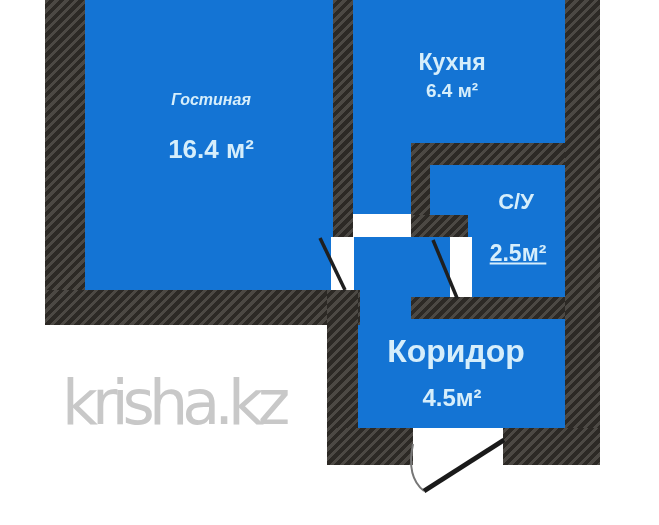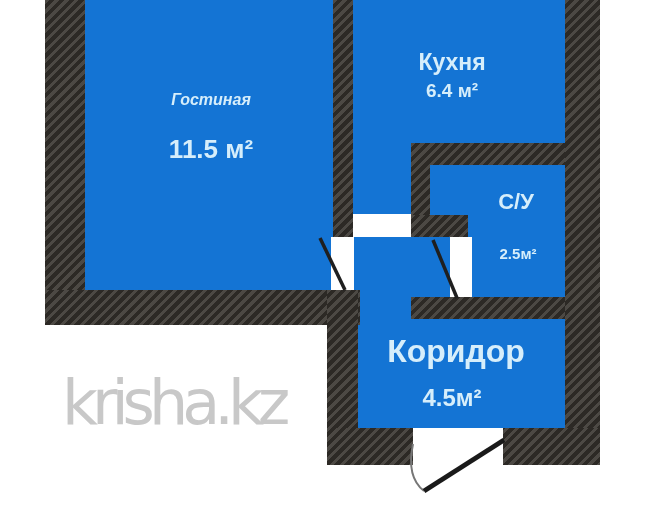--- a/index.html
+++ b/index.html
@@ -55,25 +55,25 @@
   <div class="wall" style="left:411px;top:297px;width:156px;height:22px;"></div>
   <div class="wall" style="left:565px;top:0;width:35px;height:465px;"></div>
   <div class="wall" style="left:327px;top:428px;width:273px;height:37px;"></div>
 
   <div class="opening" style="left:331px;top:237px;width:22px;height:53px;"></div>
   <div class="opening" style="left:353px;top:214px;width:58px;height:23px;"></div>
   <div class="opening" style="left:450px;top:237px;width:22px;height:60px;"></div>
   <div class="opening" style="left:413px;top:428px;width:90px;height:37px;"></div>
 
   <div class="label" style="left:211px;top:100px;font-size:16px;font-style:italic;">Гостиная</div>
-  <div class="label" style="left:211px;top:149px;font-size:26px;">11.5 м²</div>
+  <div class="label" style="left:211px;top:149px;font-size:26px;">16.4 м²</div>
   <div class="label" style="left:452px;top:27px;font-size:23px;margin-top:35px;">Кухня</div>
   <div class="label" style="left:452px;top:75px;font-size:19px;margin-top:16px;">6.4 м²</div>
   <div class="label" style="left:516px;top:202px;font-size:22px;">С/У</div>
-  <div class="label" style="left:518px;top:253px;font-size:15px;">2.5м²</div>
+  <div class="label" style="left:518px;top:253px;font-size:23px;text-decoration:underline;">2.5м²</div>
   <div class="label" style="left:456px;top:351px;font-size:32px;">Коридор</div>
   <div class="label" style="left:452px;top:398px;font-size:24px;">4.5м²</div>
 
   <svg class="doors" width="659" height="525" viewBox="0 0 659 525">
     <line x1="320" y1="238" x2="345" y2="290" stroke="#1f1f1f" stroke-width="3.5"></line>
     <line x1="433" y1="240" x2="457" y2="298" stroke="#1f1f1f" stroke-width="3.5"></line>
     <path d="M 413 444 Q 406 477 424 491" fill="none" stroke="#777777" stroke-width="2"></path>
     <line x1="504" y1="440" x2="424" y2="491" stroke="#1a1a1a" stroke-width="5"></line>
   </svg>
 

